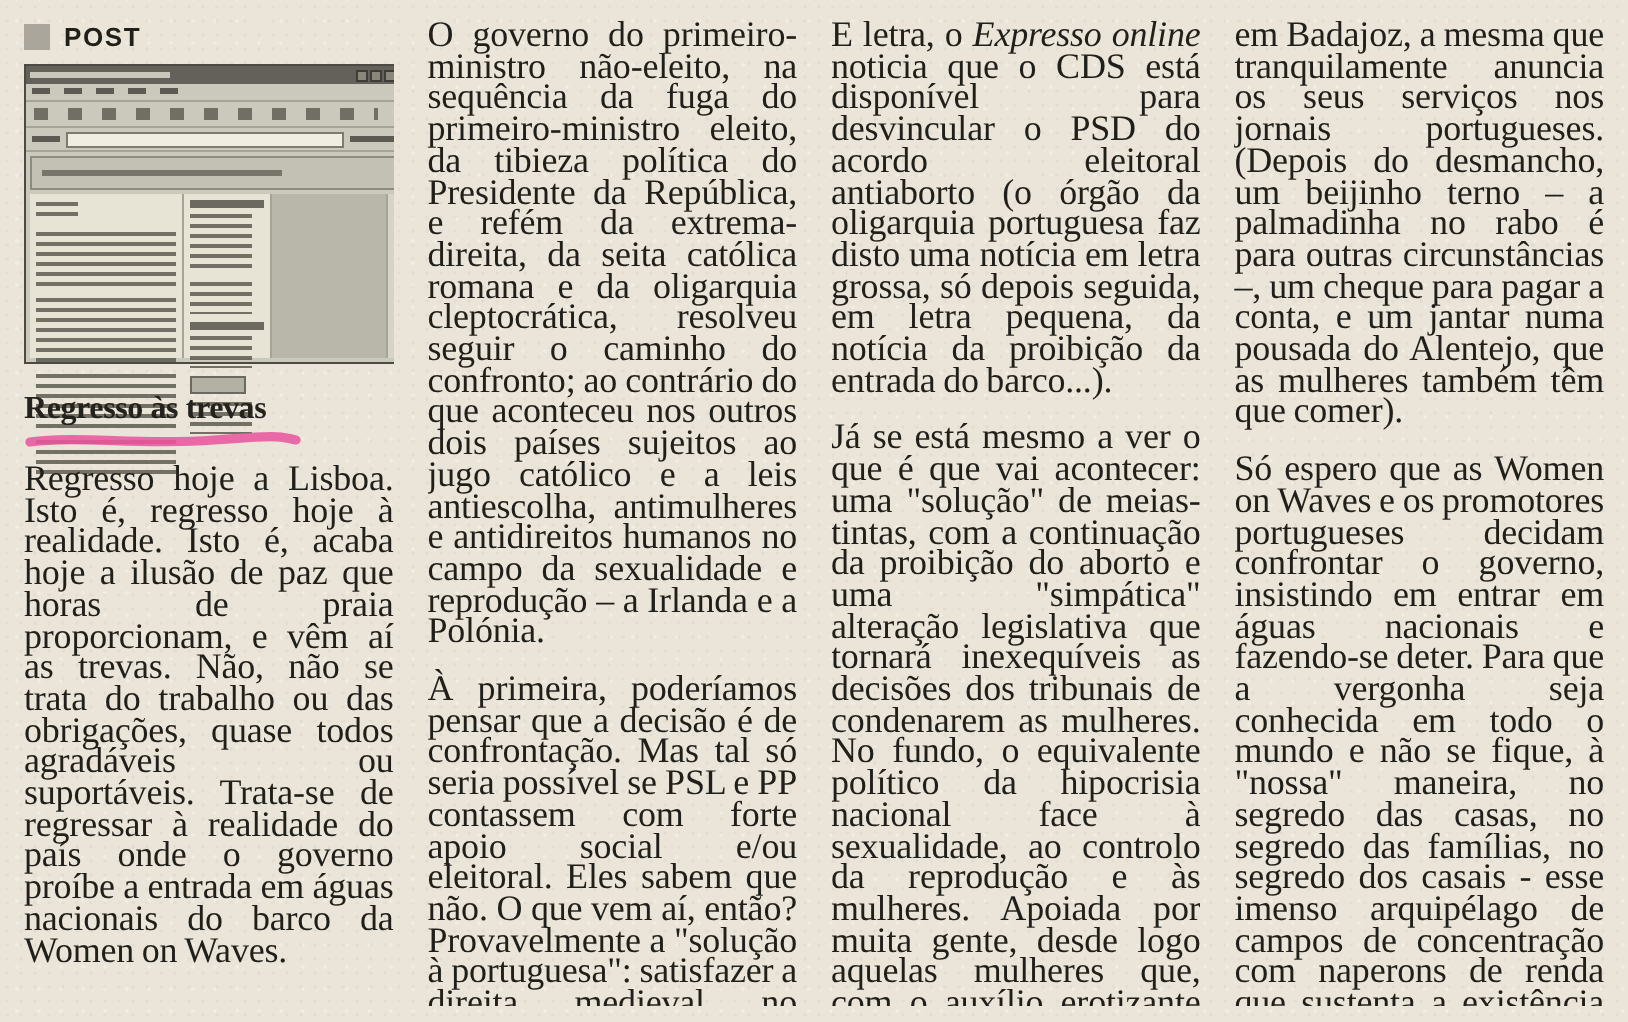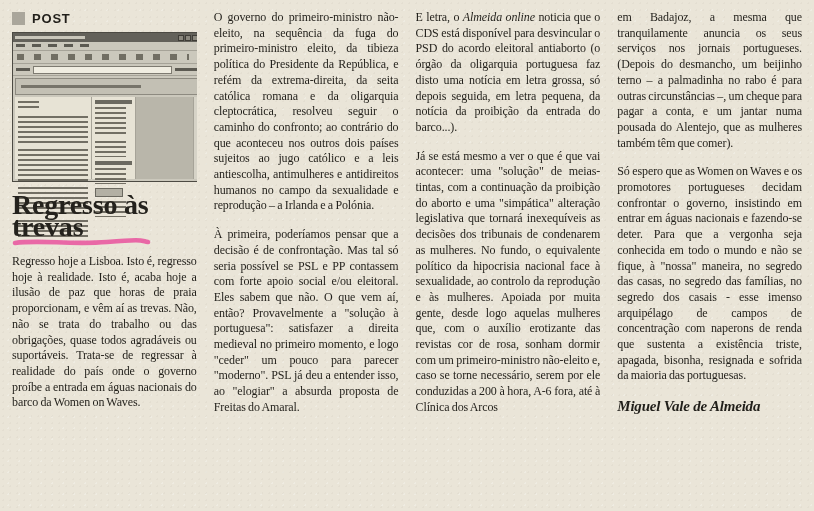--- a/index.html
+++ b/index.html
@@ -14,21 +14,21 @@
     color:#211f1a;
   }
   .page{
     box-sizing:border-box;width:814px;height:511px;
     padding:10px 12px 8px 12px;
     display:grid;grid-template-columns:repeat(4,1fr);column-gap:17px;border-radius:12px;
   }
   .col{height:493px;overflow:hidden;}
   p.body{
     margin:0 0 13px 0;
-    font-size:12px;line-height:15.7px;
+    font-size:18px;line-height:15.7px;
     text-align:justify;hyphens:auto;-webkit-hyphens:auto;
     letter-spacing:-0.1px;word-spacing:-0.6px;
   }
   
   .kicker{display:flex;align-items:center;gap:7px;
     font-family:"Liberation Sans",sans-serif;font-weight:700;
     font-size:13px;letter-spacing:.8px;margin:1px 0 6px 0;}
   .kicker .sq{width:13px;height:13px;background:#aaa69b;display:inline-block;}
   .blog-title{margin:2px 0 8px 0;line-height:35px;}
   .blog-title .tline{
@@ -66,21 +66,21 @@
   .bw-article .ft{margin-bottom:5px;}
   .h10{height:10px;width:30%;} .h28{height:28px;} .h36{height:33px;} .h20{height:18px;}
   .bw-side{width:24%;background:#e7e3d5;padding:3px;box-sizing:border-box;border-right:1px solid #a6a398;}
   .bw-side .sh{height:4px;background:#6b6960;margin-bottom:3px;}
   .bw-side .ft{width:85%;margin-bottom:4px;}
   .h30{height:30px;} .h16{height:16px;}
   .bw-side .btn{width:26px;height:7px;background:#b3b0a4;border:1px solid #6b6960;margin:2px 0 4px 0;}
   .bw-empty{flex:1;background:#b9b6aa;}
   .bw-scroll{width:4px;background:#d6d3c7;border-left:1px solid #a6a398;}
   
-  .headline{margin:4px 0 0 0;font-size:28px;line-height:22px;font-weight:700;color:#24221d;letter-spacing:-0.2px;}
+  .headline{margin:4px 0 0 0;font-size:16px;line-height:22px;font-weight:700;color:#24221d;letter-spacing:-0.2px;}
   .pink-underline{display:block;margin:-1px 0 7px 0;}
   
   .byline{margin-top:14px;text-align:left;font-size:15px;font-weight:700;font-style:italic;
       padding-right:4px;letter-spacing:-0.2px;}
 </style>
 </head>
 <body>
 
 <div class="page">
 
@@ -137,21 +137,21 @@
     </svg>
     <p class="body">Regresso hoje a Lisboa. Isto é, regresso hoje à realidade. Isto é, acaba hoje a ilusão de paz que horas de praia proporcionam, e vêm aí as trevas. Não, não se trata do trabalho ou das obrigações, quase todos agradáveis ou suportáveis. Trata-se de regressar à realidade do país onde o governo proíbe a entrada em águas nacionais do barco da Women on Waves.</p>
   </div>
 
   <div class="col">
     <p class="body">O governo do primeiro-ministro não-eleito, na sequência da fuga do primeiro-ministro eleito, da tibieza política do Presidente da República, e refém da extrema-direita, da seita católica romana e da oligarquia cleptocrática, resolveu seguir o caminho do confronto; ao contrário do que aconteceu nos outros dois países sujeitos ao jugo católico e a leis antiescolha, antimulheres e antidireitos humanos no campo da sexualidade e reprodução – a Irlanda e a Polónia.</p>
     <p class="body">À primeira, poderíamos pensar que a decisão é de confrontação. Mas tal só seria possível se PSL e PP contassem com forte apoio social e/ou eleitoral. Eles sabem que não. O que vem aí, então? Provavelmente a "solução à portuguesa": satisfazer a direita medieval no primeiro momento, e logo "ceder" um pouco para parecer "moderno". PSL já deu a entender isso, ao "elogiar" a absurda proposta de Freitas do Amaral.</p>
   </div>
 
   <div class="col">
-    <p class="body"><span>E letra, o </span><i>Almeida online</i><span> noticia que o CDS está disponível para desvincular o PSD do acordo eleitoral antiaborto (o órgão da oligarquia portuguesa faz disto uma notícia em letra grossa, só depois seguida, em letra pequena, da notícia da proibição da entrada do barco...).</span></p>
+    <p class="body"><span>E letra, o </span><i>Expresso online</i><span> noticia que o CDS está disponível para desvincular o PSD do acordo eleitoral antiaborto (o órgão da oligarquia portuguesa faz disto uma notícia em letra grossa, só depois seguida, em letra pequena, da notícia da proibição da entrada do barco...).</span></p>
     <p class="body">Já se está mesmo a ver o que é que vai acontecer: uma "solução" de meias-tintas, com a continuação da proibição do aborto e uma "simpática" alteração legislativa que tornará inexequíveis as decisões dos tribunais de condenarem as mulheres. No fundo, o equivalente político da hipocrisia nacional face à sexualidade, ao controlo da reprodução e às mulheres. Apoiada por muita gente, desde logo aquelas mulheres que, com o auxílio erotizante das revistas cor de rosa, sonham dormir com um primeiro-ministro não-eleito e, caso se torne necessário, serem por ele conduzidas a 200 à hora, A-6 fora, até à Clínica dos Arcos</p>
   </div>
 
   <div class="col">
     <p class="body">em Badajoz, a mesma que tranquilamente anuncia os seus serviços nos jornais portugueses. (Depois do desmancho, um beijinho terno – a palmadinha no rabo é para outras circunstâncias –, um cheque para pagar a conta, e um jantar numa pousada do Alentejo, que as mulheres também têm que comer).</p>
     <p class="body">Só espero que as Women on Waves e os promotores portugueses decidam confrontar o governo, insistindo em entrar em águas nacionais e fazendo-se deter. Para que a vergonha seja conhecida em todo o mundo e não se fique, à "nossa" maneira, no segredo das casas, no segredo das famílias, no segredo dos casais - esse imenso arquipélago de campos de concentração com naperons de renda que sustenta a existência triste, apagada, bisonha, resignada e sofrida da maioria das portuguesas.</p>
     <div class="byline">Miguel Vale de Almeida</div>
   </div>
 
 </div>

